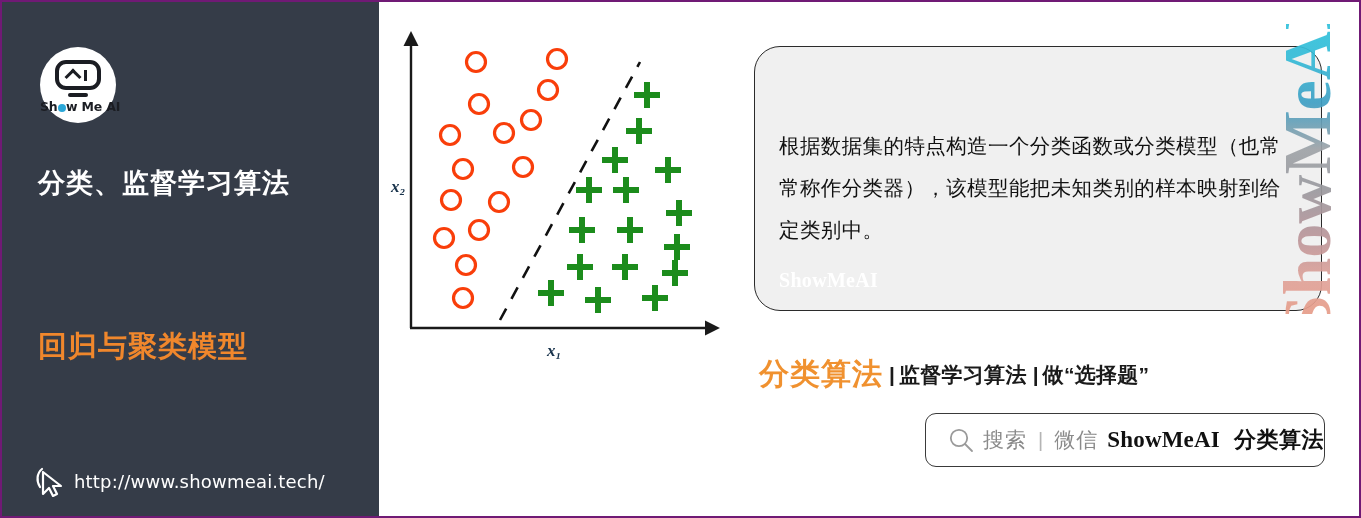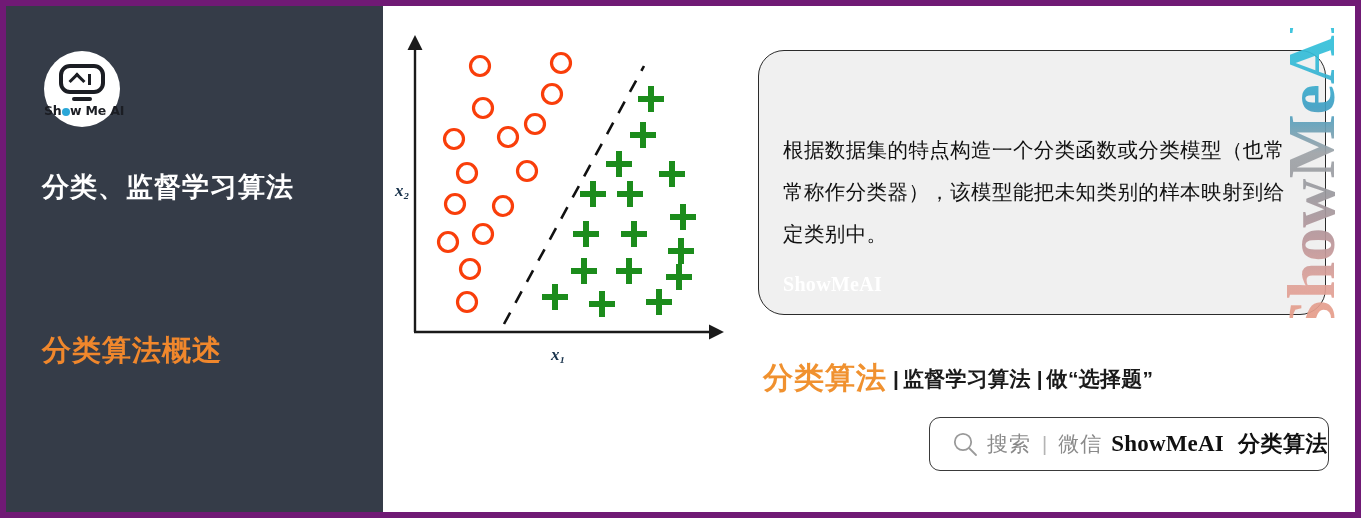--- a/index.html
+++ b/index.html
@@ -10,21 +10,21 @@
   body {
     font-family: "Liberation Sans", "DejaVu Sans", sans-serif;
   }
   #slide {
     position: relative;
     width: 1361px;
     height: 518px;
     overflow: hidden;
     background: #ffffff;
     box-sizing: border-box;
-    border: 6px solid #701a75;
+    border: 2px solid #701a75;
   }
 
   
   .sidebar {
     position: absolute;
     left: 0; top: 0;
     width: 377px;
     height: 518px;
     background: #353c48;
     overflow: hidden;
@@ -289,22 +289,29 @@
     <div class="logo-badge">
       <div class="logo-face">
         <span class="caret"></span>
         <span class="bar"></span>
       </div>
       <div class="logo-neck"></div>
       <div class="logo-text"><span>Sh</span><span class="o-dot"></span><span>w Me AI</span></div>
     </div>
 
     <div class="side-title">分类、监督学习算法</div>
-    <div class="side-subtitle">分类算法概述</div>
-
+    <div class="side-subtitle">回归与聚类模型</div>
+
+    <div class="url-row">
+      <svg width="30" height="32" viewBox="0 0 30 32">
+        <path d="M8 4 C3 8 2 16 6 22" stroke="#ffffff" stroke-width="2.2" fill="none" stroke-linecap="round"></path>
+        <path d="M9 7 L9 29 L15 23 L19 31 L23 29 L19 21 L27 21 Z" fill="none" stroke="#ffffff" stroke-width="2.2" stroke-linejoin="round"></path>
+      </svg>
+      <span class="url-text">http://www.showmeai.tech/</span>
+    </div>
   </div>
 
   <div class="plot-panel">
     <svg width="345" height="340" viewBox="0 0 345 340">
       <defs>
         <marker id="arrowhead" markerWidth="7" markerHeight="7" refX="1" refY="3.2" orient="auto" markerUnits="strokeWidth">
           <path d="M0,0 L0,6.4 L6.4,3.2 z" fill="#1a1a1a"></path>
         </marker>
       </defs>
 

